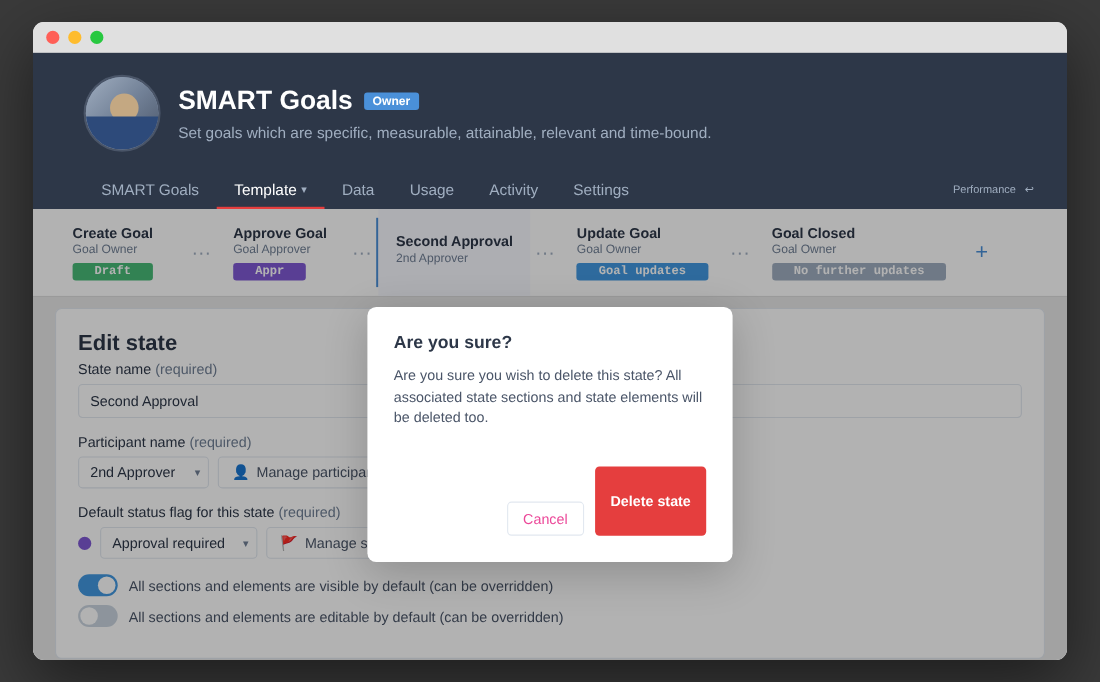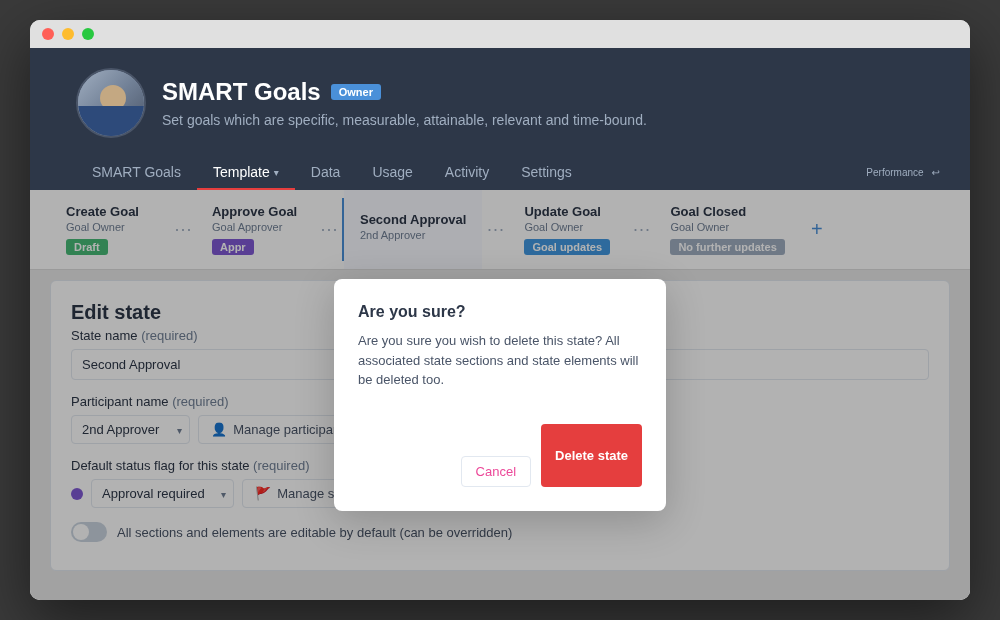--- a/index.html
+++ b/index.html
@@ -188,24 +188,25 @@
       margin-bottom: 2px;
     }
     .workflow-state-role {
       font-size: 11px;
       color: #718096;
       margin-bottom: 6px;
     }
     .workflow-badge {
       font-size: 11px;
       font-weight: 600;
-      padding: 2px 8px;
+      padding: 2px 20px;
       border-radius: 3px;
       display: inline-block;
       width: fit-content;
+      font-family: Liberation Mono, monospace;
     }
     .badge-draft { background: #48bb78; color: white; }
     .badge-appr { background: #805ad5; color: white; }
     .badge-goal-updates { background: #4299e1; color: white; }
     .badge-no-further { background: #a0aec0; color: white; }
     .workflow-dots {
       display: flex;
       align-items: center;
       color: #a0aec0;
       font-size: 18px;
@@ -529,20 +530,24 @@
             </select>
           </div>
           <button class="manage-btn">
             <span>🚩</span>
             <span>Manage status flags</span>
           </button>
         </div>
       </div>
 
       <div class="toggle-row">
+        <div class="toggle on"></div>
+        <span class="toggle-label">All sections and elements are visible by default (can be overridden)</span>
+      </div>
+      <div class="toggle-row">
         <div class="toggle off"></div>
         <span class="toggle-label">All sections and elements are editable by default (can be overridden)</span>
       </div>
     </div>
 
     <div class="modal-overlay">
       <div class="modal-dialog">
         <div class="modal-title">Are you sure?</div>
         <div class="modal-body">Are you sure you wish to delete this state? All associated state sections and state elements will be deleted too.</div>
         <div class="modal-buttons">

